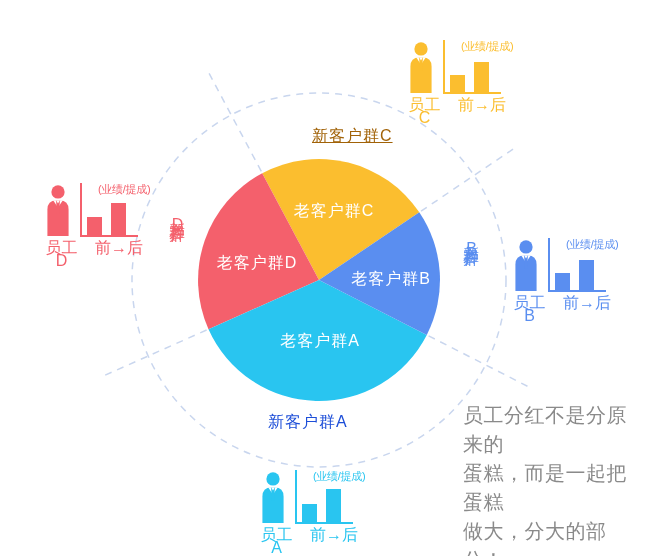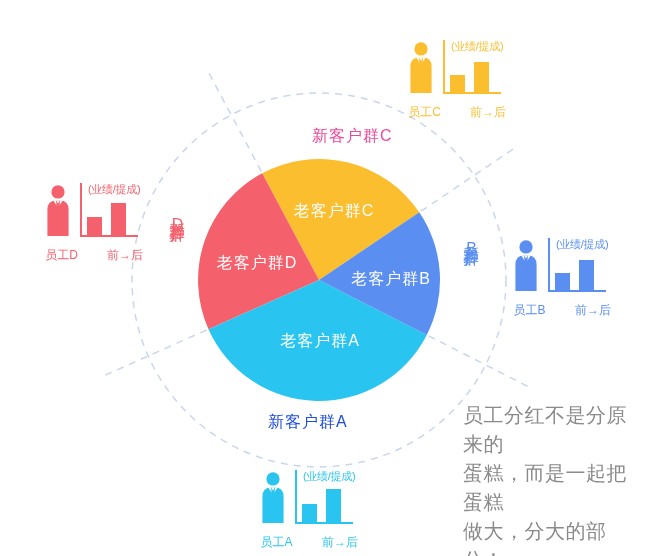--- a/index.html
+++ b/index.html
@@ -5,24 +5,24 @@
   html,body{margin:0;padding:0;background:#fff;}
   body{font-family:"Liberation Sans",sans-serif;}
   .canvas{position:relative;width:649px;height:556px;background:#fff;overflow:hidden;}
   .canvas svg.diagram{position:absolute;left:0;top:0;}
 
   
   .emp{position:absolute;}
   .emp-top{display:flex;align-items:flex-end;column-gap:7px;}
   .person{display:block;flex:0 0 auto;}
   .mini-chart{position:relative;width:56px;height:52px;border-left:2px solid currentColor;border-bottom:2px solid currentColor;}
-  .metric{font-size:11px;line-height:12px;white-space:nowrap;padding-left:6px;letter-spacing:-0.3px;text-align:right;}
+  .metric{font-size:11px;line-height:12px;white-space:nowrap;padding-left:16px;letter-spacing:-0.3px;text-align:right;}
   .bars{position:absolute;left:5px;bottom:0;display:flex;align-items:flex-end;column-gap:9px;}
   .bar{display:block;width:15px;background:currentColor;}
-  .emp-bottom{display:flex;margin-top:12px;font-size:12px;line-height:13px;}
+  .emp-bottom{display:flex;margin-top:4px;font-size:16px;line-height:13px;}
   .emp-name{width:37px;text-align:center;}
   .emp-axis{width:56px;text-align:right;margin-left:7px;white-space:nowrap;}
   .emp-d{left:43px;top:183px;}
   .emp-c{left:406px;top:40px;}
   .emp-b{left:511px;top:238px;}
   .emp-a{left:258px;top:470px;}
 
   
   .ring-label{position:absolute;font-size:16px;letter-spacing:1px;white-space:nowrap;}
   .ring-label.vertical{writing-mode:vertical-rl;text-orientation:upright;letter-spacing:2px;}
@@ -48,21 +48,21 @@
       <path d="M 319 280 L 419.3 212.3 A 121 121 0 0 0 262.2 173.2 Z" fill="#FBBE2F"></path>
       <text x="334" y="216" fill="#FFFFFF" font-size="16" letter-spacing="1" text-anchor="middle">老客户群C</text>
       <path d="M 319 280 L 262.2 173.2 A 121 121 0 0 0 208.5 329.2 Z" fill="#F4606C"></path>
       <text x="257" y="268" fill="#FFFFFF" font-size="16" letter-spacing="1" text-anchor="middle">老客户群D</text>
       <path d="M 319 280 L 208.5 329.2 A 121 121 0 0 0 426.8 334.9 Z" fill="#29C5F0"></path>
       <text x="320" y="346" fill="#FFFFFF" font-size="16" letter-spacing="1" text-anchor="middle">老客户群A</text>
       <path d="M 319 280 L 426.8 334.9 A 121 121 0 0 0 419.3 212.3 Z" fill="#5A8EF0"></path>
       <text x="391" y="284" fill="#FFFFFF" font-size="16" letter-spacing="1" text-anchor="middle">老客户群B</text>
     </svg>
 
-  <div class="ring-label label-c" style="color: #ec4899;">新客户群C</div>
+  <div class="ring-label label-c" style="color: #a16207; text-decoration: underline;">新客户群C</div>
   <div class="ring-label vertical label-b" style="color: rgb(90, 142, 240);">新客户群B</div>
   <div class="ring-label label-a" style="color: #1d4ed8;">新客户群A</div>
   <div class="ring-label vertical label-d" style="color: rgb(244, 96, 108);">新客户群D</div>
 
   <div class="emp emp-d" style="color: rgb(244, 96, 108);">
     <div class="emp-top">
       <svg class="person" width="30" height="53" viewBox="0 0 34 58">
         <circle cx="17" cy="8" r="7.5" fill="currentColor"></circle>
         <path d="M5 58 V28 Q5 18 15 17.5 H19 Q29 18 29 28 V58 Z" fill="currentColor"></path>
         <path d="M11.5 17.5 L17 25.5 L22.5 17.5 Z" fill="#fff"></path>

